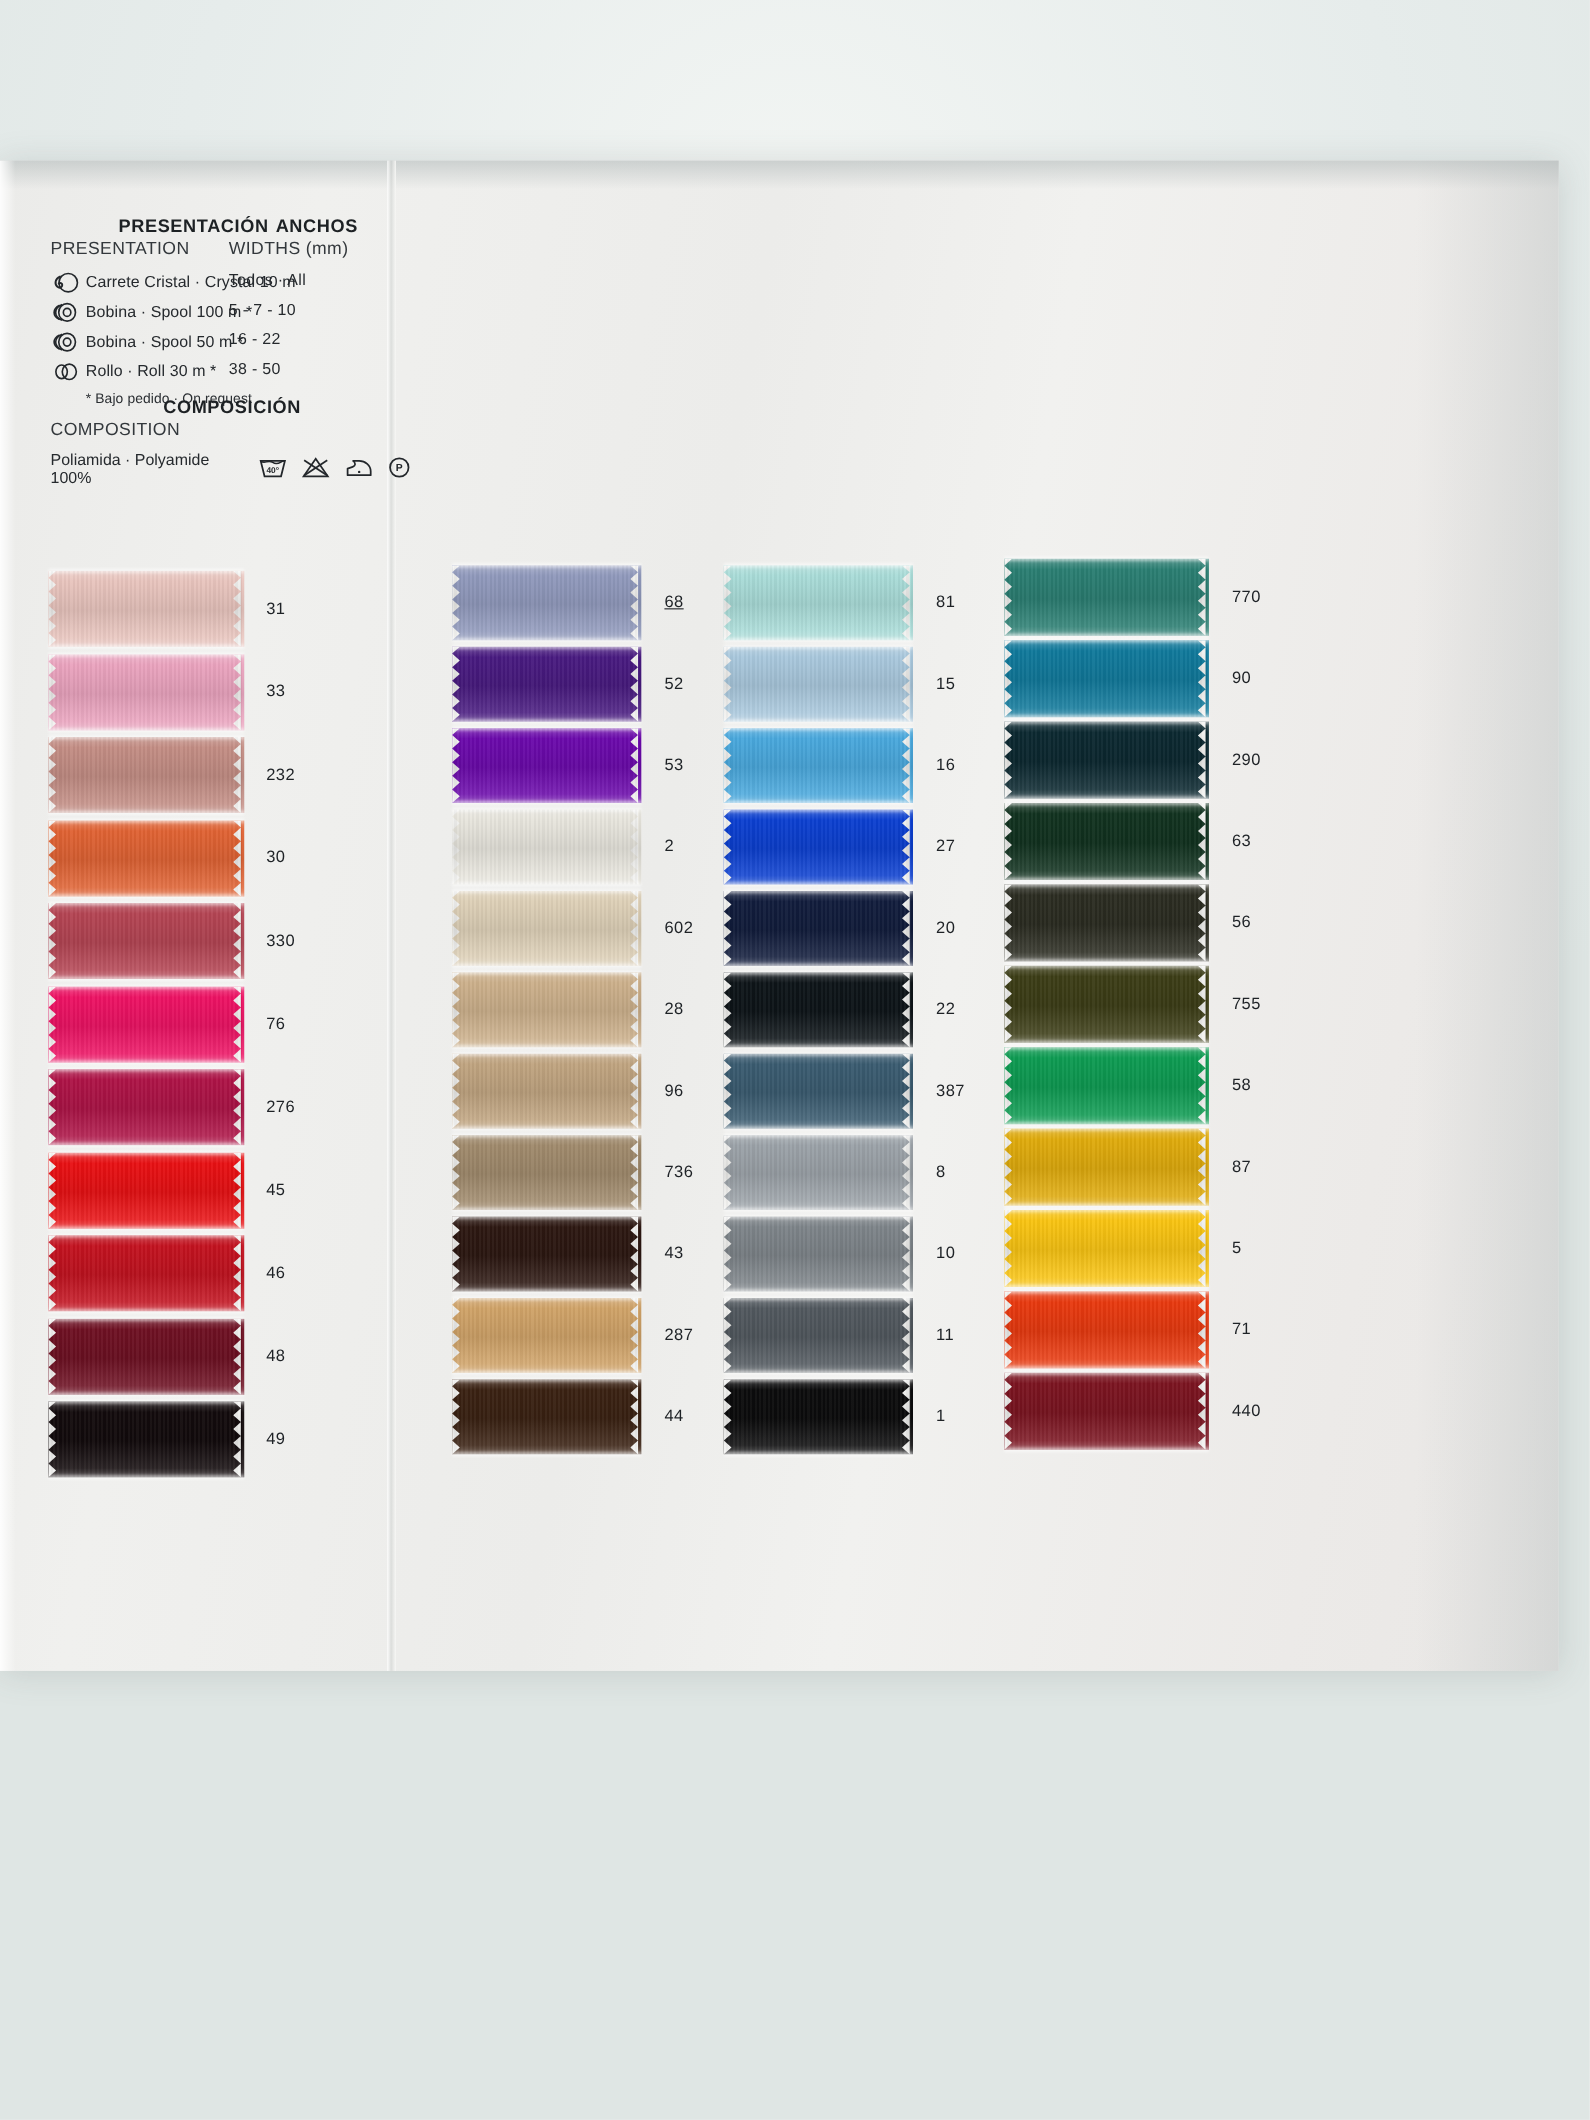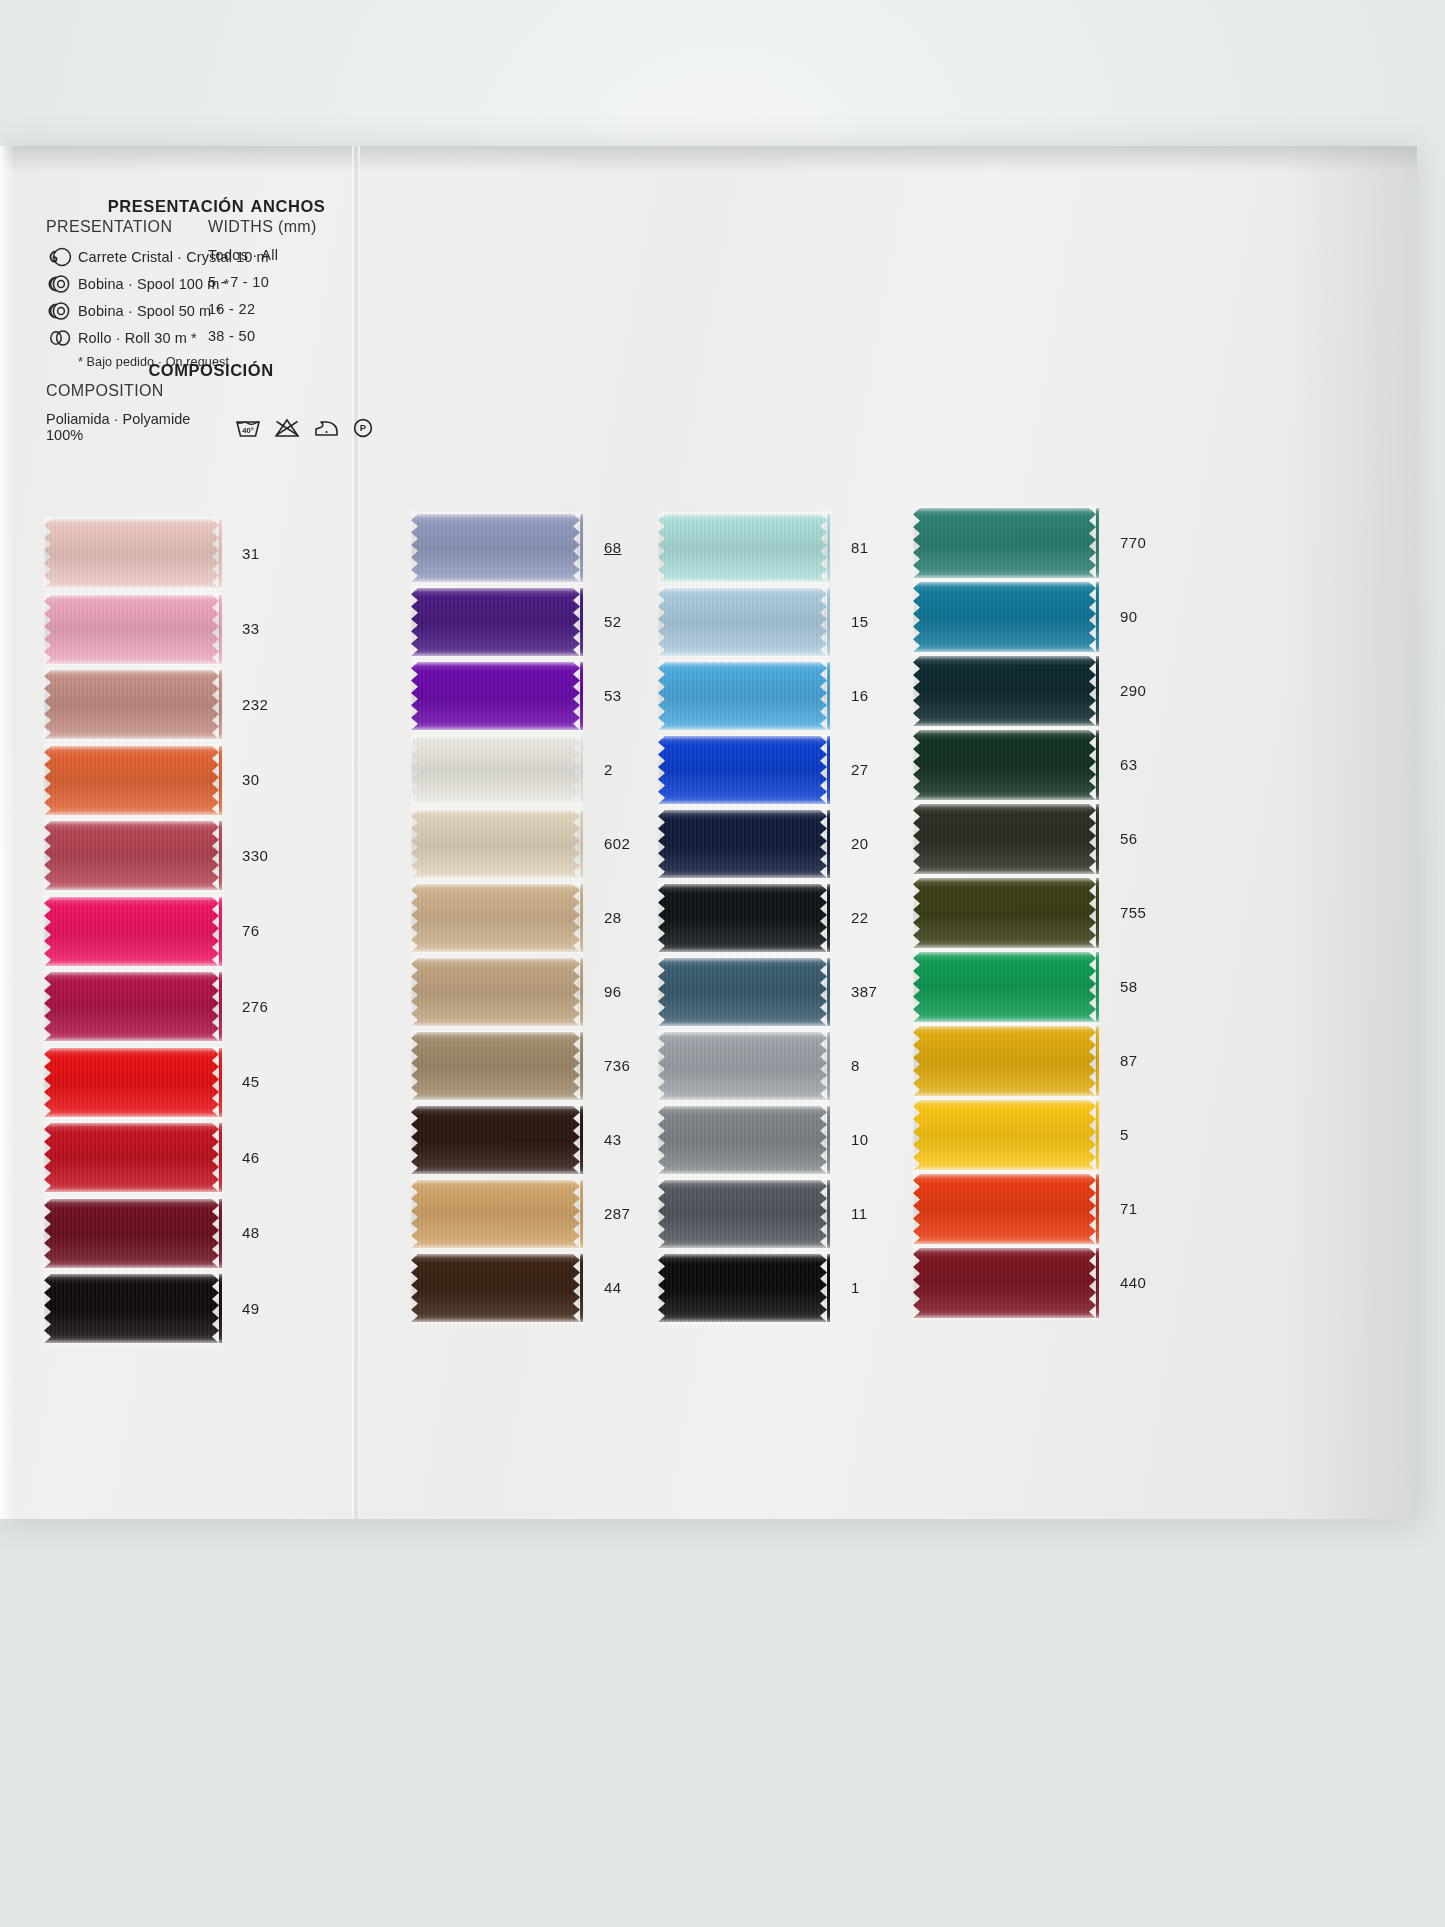--- a/index.html
+++ b/index.html
@@ -81,21 +81,21 @@
   }
 
   .widths-rows { margin-top: 10px; }
   .widths-row {
     height: 21px; margin-bottom: 6px;
     font-size: 14.5px; color: #25292d; letter-spacing:.3px;
   }
 
   #comp-line {
     margin-top: 10px;
-    display: flex; align-items: flex-end;
+    display: flex; align-items: center;
     font-size: 14.5px; color: #25292d;
   }
   #care-icons { display:flex; align-items:center; gap: 9px; margin-left: 16px; }
   .care-ico { display:block; }
 
   
   .swatch-col { position: absolute; }
   #col1 { left: 44px;  top: 519px; }
   #col2 { left: 411px; top: 514px; }
   #col3 { left: 658px; top: 514px; }

